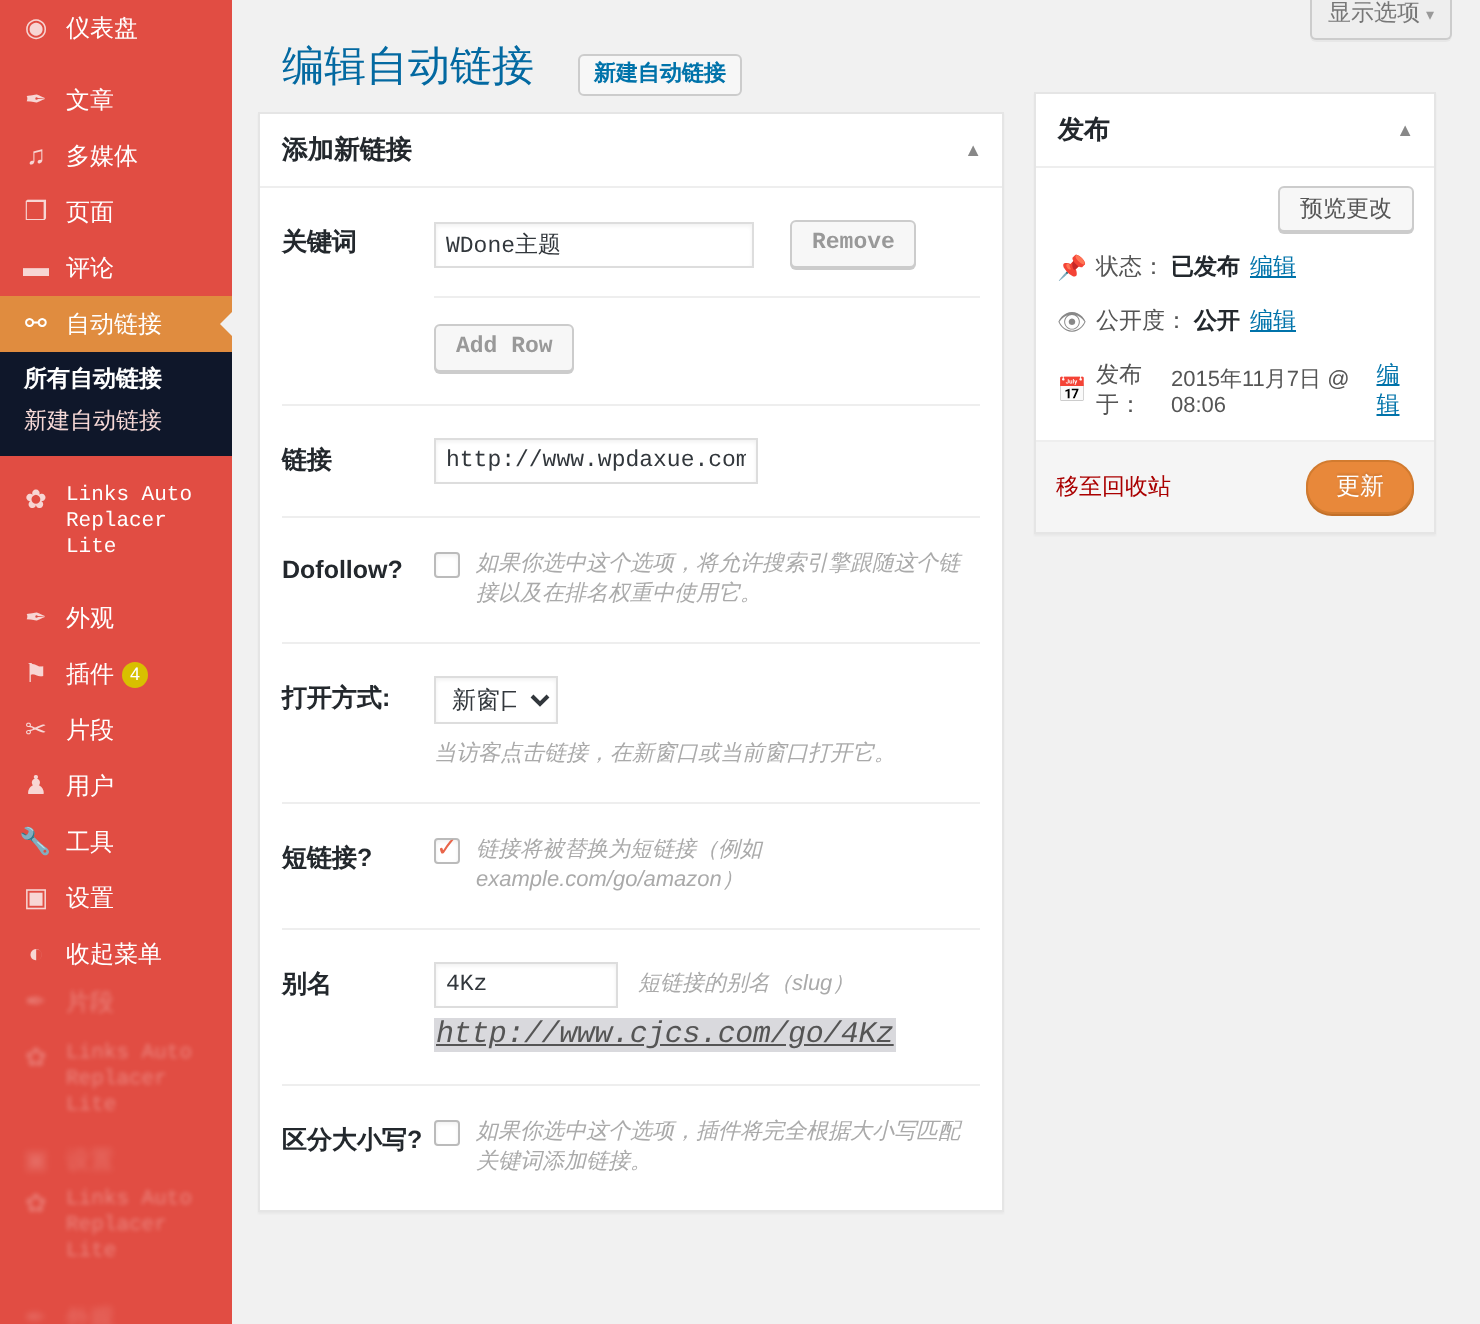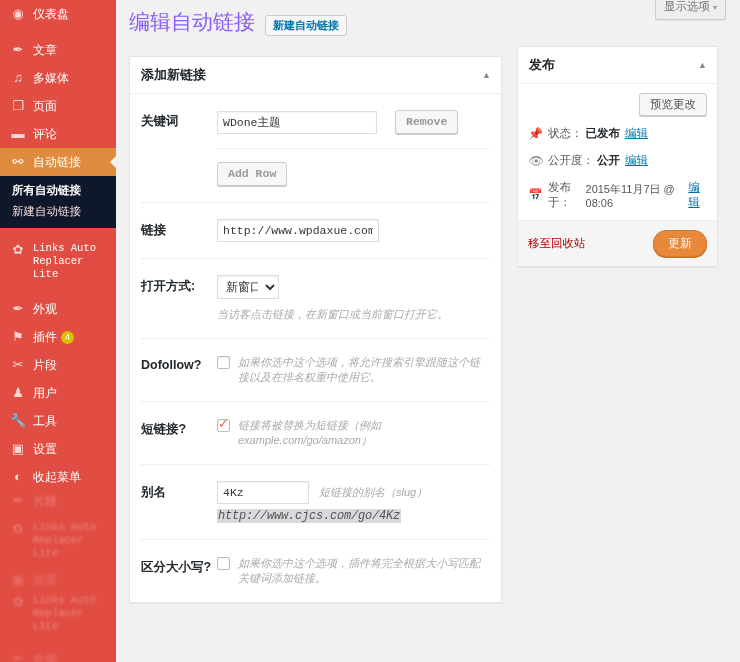--- a/index.html
+++ b/index.html
@@ -103,24 +103,24 @@
     box-shadow: 0 1px 0 rgba(0,0,0,.04);
   }
   .screen-btn .caret { font-size: 8px; margin-left: 3px; color: #999; }
 
   #page-head {
     position: absolute; left: 0; top: 0;
     padding: 8px 0 0 13px;
     display: flex; align-items: baseline;
   }
   h1#title {
-    margin: 0;
+    margin: 12px;
     font-size: 21px;
     font-weight: normal;
-    color: #8b5cf6;
+    color: #0369a1;
     line-height: 28px;
   }
   .add-new-btn {
     margin-left: 10px;
     display: inline-block;
     background: #f7f7f7;
     border: 1px solid #ccc;
     border-radius: 3px;
     padding: 2px 7px 3px 7px;
     font-size: 11px;
@@ -255,25 +255,26 @@
     height: 24px;
     width: 62px;
     box-shadow: inset 0 1px 2px rgba(0,0,0,.06);
   }
   .sel-desc { margin-top: 8px; }
 
   .slug-line { display: flex; align-items: center; gap: 10px; }
   .slug-url {
     display: inline-block;
     margin-top: 5px;
-    font-size: 12px;
+    font-size: 15px;
     font-family: "Liberation Mono", "DejaVu Sans Mono", monospace;
     font-style: italic;
     color: #555;
     background: #d9d9dd;
+    text-decoration: underline;
     padding: 0 1px;
     letter-spacing: -0.2px;
   }
 
   
   #submitdiv .inside { padding: 0; }
   .misc-pub-section {
     padding: 6px 10px 6px 10px;
     display: flex;
     align-items: center;
@@ -470,37 +471,37 @@
             </div>
 
             <div class="field-row">
               <div class="field-label">链接</div>
               <div class="field-body">
                 <input class="txt url" type="text" value="http://www.wpdaxue.com/wordpres" style="">
               </div>
             </div>
 
             <div class="field-row">
+              <div class="field-label">Dofollow?</div>
+              <div class="field-body">
+                <div class="cb-line">
+                  <span class="cb"></span>
+                  <p class="desc">如果你选中这个选项，将允许搜索引擎跟随这个链接以及在排名权重中使用它。</p>
+                </div>
+              </div>
+            </div>
+
+            <div class="field-row">
               <div class="field-label">打开方式:</div>
               <div class="field-body">
                 <select class="sel">
                   <option>新窗口</option>
                   <option>当前窗口</option>
                 </select>
                 <p class="desc sel-desc">当访客点击链接，在新窗口或当前窗口打开它。</p>
-              </div>
-            </div>
-
-            <div class="field-row">
-              <div class="field-label">Dofollow?</div>
-              <div class="field-body">
-                <div class="cb-line">
-                  <span class="cb"></span>
-                  <p class="desc">如果你选中这个选项，将允许搜索引擎跟随这个链接以及在排名权重中使用它。</p>
-                </div>
               </div>
             </div>
 
             <div class="field-row">
               <div class="field-label">短链接?</div>
               <div class="field-body">
                 <div class="cb-line">
                   <span class="cb checked"></span>
                   <p class="desc">链接将被替换为短链接（例如 example.com/go/amazon）</p>
                 </div>

